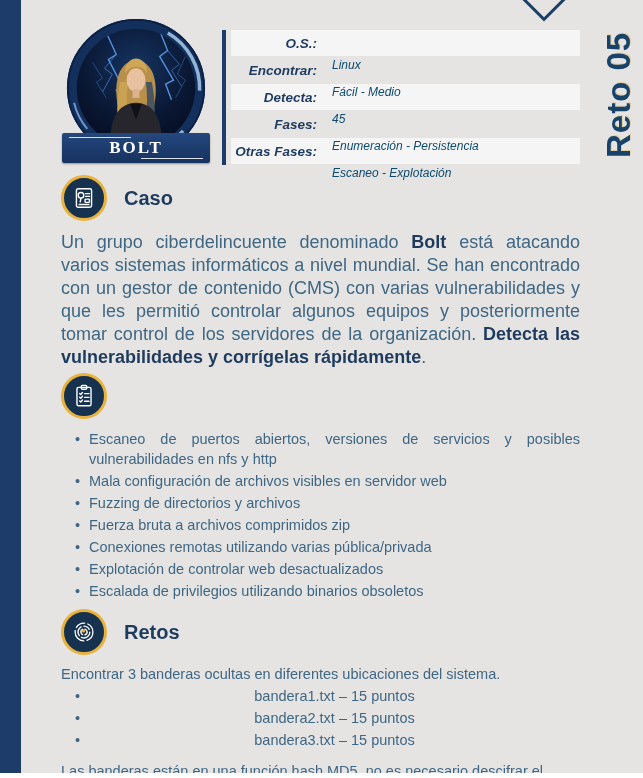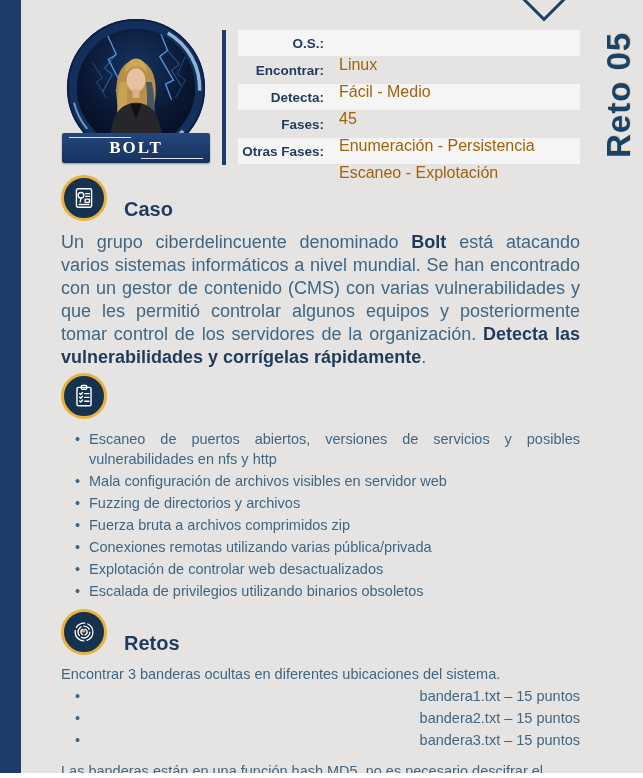--- a/index.html
+++ b/index.html
@@ -25,42 +25,42 @@
     position:absolute;left:2px;top:118px;width:148px;height:30px;
     background:linear-gradient(180deg,#24477e,#16325e);
     border-radius:2px;display:flex;align-items:center;justify-content:center;
     box-shadow:0 1px 2px rgba(0,0,0,0.35);
   }
   .avatar-banner span{font-family:"Liberation Serif",serif;font-weight:bold;color:#ffffff;
     font-size:17px;letter-spacing:2px;}
   .avatar-banner::before{content:"";position:absolute;top:4px;left:7px;width:42%;height:1px;background:rgba(255,255,255,0.85);}
   .avatar-banner::after{content:"";position:absolute;bottom:4px;right:7px;width:42%;height:1px;background:rgba(255,255,255,0.85);}
   .info-table{flex:1;margin-left:10px;margin-top:15px;align-self:flex-start;
-    border-left:4px solid #1d3c6a;padding-left:12px;}
+    border-left:4px solid #1d3c6a;padding-left:5px;font-style:italic;}
   .info-row{display:flex;align-items:center;height:26px;margin-bottom:1px;padding-right:6px;}
   .info-row.striped{background:#f6f5f5;}
   .info-label{width:86px;text-align:right;font-weight:bold;color:#1e3a5f;font-size:13.5px;flex:none;}
-  .info-value{margin-left:15px;color:#a16207;font-size:16px;margin-top:43px;}
-  .section-head{display:flex;align-items:flex-end;gap:17px;}
+  .info-value{margin-left:15px;color:#0c4a6e;font-size:12px;margin-top:43px;}
+  .section-head{display:flex;align-items:center;gap:17px;}
   .head-caso{margin-top:5px;}
   .head-hacer{margin-top:4px;}
   .head-retos{margin-top:8px;}
   .section-icon{width:40px;height:40px;border-radius:50%;background:#16324f;border:3px solid #e9b23c;
     display:flex;align-items:center;justify-content:center;flex:none;}
   .section-icon svg{width:26px;height:26px;display:block;}
   .section-title{font-size:20px;font-weight:bold;color:#1e3b5e;}
   .para{margin:10px 0 0 0;font-size:18px;line-height:23px;color:#3f6784;text-align:justify;}
   .para b{color:#1e3b5e;}
   .blist{list-style:none;margin:10px 0 0 0;padding:0 0 0 14px;
     font-size:14.5px;line-height:20px;color:#3f6784;}
   .blist li{position:relative;padding-left:14px;margin-bottom:2px;text-align:justify;}
   .blist li::before{content:"\2022";position:absolute;left:0;top:0;color:#3f6784;}
   .retos-intro{margin:9px 0 0 0;font-size:14.5px;line-height:20px;color:#3f6784;}
   .flags{margin-top:2px;}
-  .flags li{text-align:right;}
+  .flags li{text-align:center;}
   .note{margin:11px 0 0 0;font-size:14.5px;line-height:20px;color:#3f6784;}
 </style>
 </head>
 <body>
 
 <div class="page">
   <div class="left-bar"></div>
   <div class="top-diamond"></div>
   <div class="reto-label">Reto 05</div>
 

